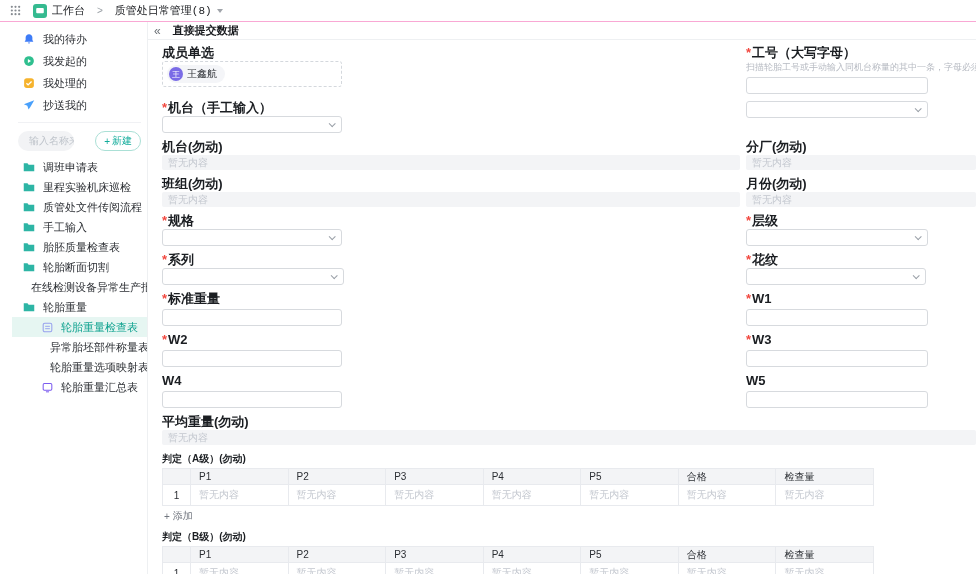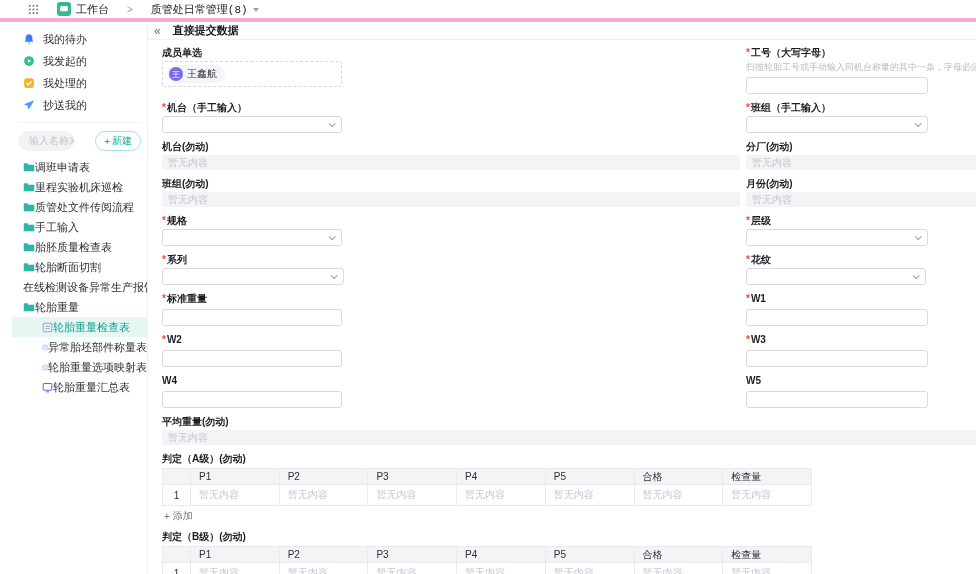--- a/index.html
+++ b/index.html
@@ -1,20 +1,20 @@
 <!DOCTYPE html>
 <html><head>
 <meta charset="utf-8">
 <style>
   * { margin:0; padding:0; box-sizing:border-box; }
   html,body { width:976px; height:574px; overflow:hidden; background:#fff;
     font-family:"Liberation Sans","DejaVu Sans",sans-serif; color:#1b1e22; }
   
-  .topbar { height:22px; display:flex; align-items:center; gap:18px; padding:0 28px;
-    border-bottom:4px solid #f9a8d4; background:#fff; }
+  .topbar { height:22px; display:flex; align-items:center; gap:12px; padding:0 10px;
+    border-bottom:1px solid #f9a8d4; background:#fff; }
   .chip { display:flex; align-items:center; gap:5px; cursor:pointer; }
   .chip-label { font-size:11px; color:#17191d; }
   .sep { color:#9aa0a6; font-size:10px; }
   .ptitle-wrap { display:flex; align-items:center; gap:5px; cursor:pointer;font-family:Liberation Mono, monospace; }
   .ptitle { font-size:11px; color:#17191d; }
   .caret { width:0; height:0; border-left:3.5px solid transparent; border-right:3.5px solid transparent;
     border-top:4.5px solid #a0a4aa; margin-top:1px; }
   
   .layout { display:flex; height:552px; }
   .sidebar { width:148px; border-right:1px solid #eef0f2; padding-top:6px; flex:none;
@@ -23,34 +23,34 @@
     font-size:11px; color:#2b2e33; cursor:pointer; }
   .q-item svg { flex:none; }
   .search-row { display:flex; align-items:flex-end; gap:21px; margin:6px 6px 6px 6px; padding-top:8px;
     border-top:1px solid #f0f1f4; }
   .search-box { flex:1; height:20px; background:#f2f3f5; border-radius:10px; display:flex;
     align-items:center; gap:4px; padding:0 7px; color:#bfc4cb; font-size:10px; overflow:hidden;
     white-space:nowrap; cursor:text; }
   .new-btn { height:20px; border:1px solid #abe0d6; border-radius:10px; background:#fff;
     color:#10ab9a; font-size:10px; padding:0 8px; display:flex; align-items:center; gap:2px;
     cursor:pointer; font-family:inherit; flex:none; }
-  .s-item { height:20px; display:flex; align-items:center; gap:0; padding-left:11px;
+  .s-item { height:20px; display:flex; align-items:center; gap:8px; padding-left:11px;
     font-size:11px; color:#2b2e33; cursor:pointer; white-space:nowrap; overflow:hidden; }
   .s-sub { padding-left:30px; color:#2b2e33; }
   .s-sub.active { background:#e6f6f2; color:#0fa28f;text-align:center; }
   
   .main { flex:1; overflow:hidden; background:#fff; }
   .main-header { height:18px; display:flex; align-items:center; gap:12px; padding-left:6px;
     border-bottom:1px solid #eef0f2; }
   .collapse { font-size:12px; color:#6b7075; cursor:pointer; line-height:1; }
   .tab { font-size:11px; font-weight:700; color:#17191d; cursor:pointer; }
   .form { padding:6px 0 0 14px; display:grid; grid-template-columns:578px 1fr; column-gap:6px; }
   .field { margin-bottom:7px; }
   .fr { overflow:hidden; }
-  .lbl { font-size:10px; font-weight:700; color:#1b1e22; line-height:13px; margin-bottom:2px;
+  .lbl { font-size:13px; font-weight:700; color:#1b1e22; line-height:13px; margin-bottom:2px;
     white-space:nowrap; }
   .req { color:#f2483f; margin-right:1px; }
   .helper { font-size:9px; color:#b6bac2; line-height:12px; margin-bottom:2px; white-space:nowrap;
     overflow:hidden; }
   .ctl { width:180px; height:17px; border:1px solid #d7dade; border-radius:3px; background:#fff; }
   .fr .ctl { width:182px; }
   .sel { display:flex; align-items:center; justify-content:flex-end; padding-right:7px; cursor:pointer; }
   .chev { width:5px; height:5px; border-right:1.2px solid #9aa0a8; border-bottom:1.2px solid #9aa0a8;
     transform:rotate(45deg) translateY(-1px); }
   input.ctl { padding:0 6px; font-size:10px; font-family:inherit; outline:none; }
@@ -58,21 +58,21 @@
     color:#c3c7cf; line-height:15px; padding-left:6px; white-space:nowrap; overflow:hidden; }
   .member-box { width:180px; height:26px; border:1px dashed #d4d8dd; border-radius:3px;
     display:flex; align-items:center; padding:0 4px; cursor:pointer; }
   .member-tag { display:flex; align-items:center; gap:4px; background:#f4f5f8; border-radius:9px;
     padding:2px 8px 2px 2px; }
   .avatar { width:14px; height:14px; border-radius:50%; background:#7a6be6; color:#fff;
     font-size:8px; display:flex; align-items:center; justify-content:center; flex:none; }
   .member-name { font-size:10px; color:#2f3237; }
   .span2 { grid-column:1 / -1; }
   .tbl-title { font-size:10px; font-weight:700; color:#1b1e22; line-height:13px; margin-bottom:3px; }
-  table.tbl { border-collapse:collapse; table-layout:fixed; width:650px; }
+  table.tbl { border-collapse:collapse; table-layout:fixed; width:712px; }
   .tbl th, .tbl td { border:1px solid #e8eaee; font-weight:400; }
   .tbl th { background:#f3f4f6; height:16px; font-size:10px; color:#2b2e33; text-align:left;
     padding:0 8px; }
   .tbl td { height:21px; font-size:10px; color:#c3c7cf; padding:0 8px; }
   .tbl td.idx { color:#2b2e33; text-align:center; padding:0; }
   .c0 { width:28px; }
   .add-link { display:flex; align-items:center; gap:3px; font-size:10px; color:#70757e;
     margin:3px 0 3px 2px; cursor:pointer; width:max-content; }
   .tbl-wrap { margin-bottom:4px; }
 </style>
@@ -254,21 +254,20 @@
         <input class="ctl" type="text" style="">
       </div>
 
       <div class="field">
         <div class="lbl"><span class="req">*</span><span>机台（手工输入）</span></div>
         <div class="ctl sel">
             <span class="chev"></span>
           </div>
       </div>
       <div class="field fr">
-        <div class="lbl"><span class="req">*</span><span>班组（手工输入）</span></div>
         <div class="ctl sel">
             <span class="chev"></span>
           </div>
       </div>
 
       <div class="field">
         <div class="lbl"><span>机台(勿动)</span></div>
         <div class="ro">暂无内容</div>
       </div>
       <div class="field fr">

